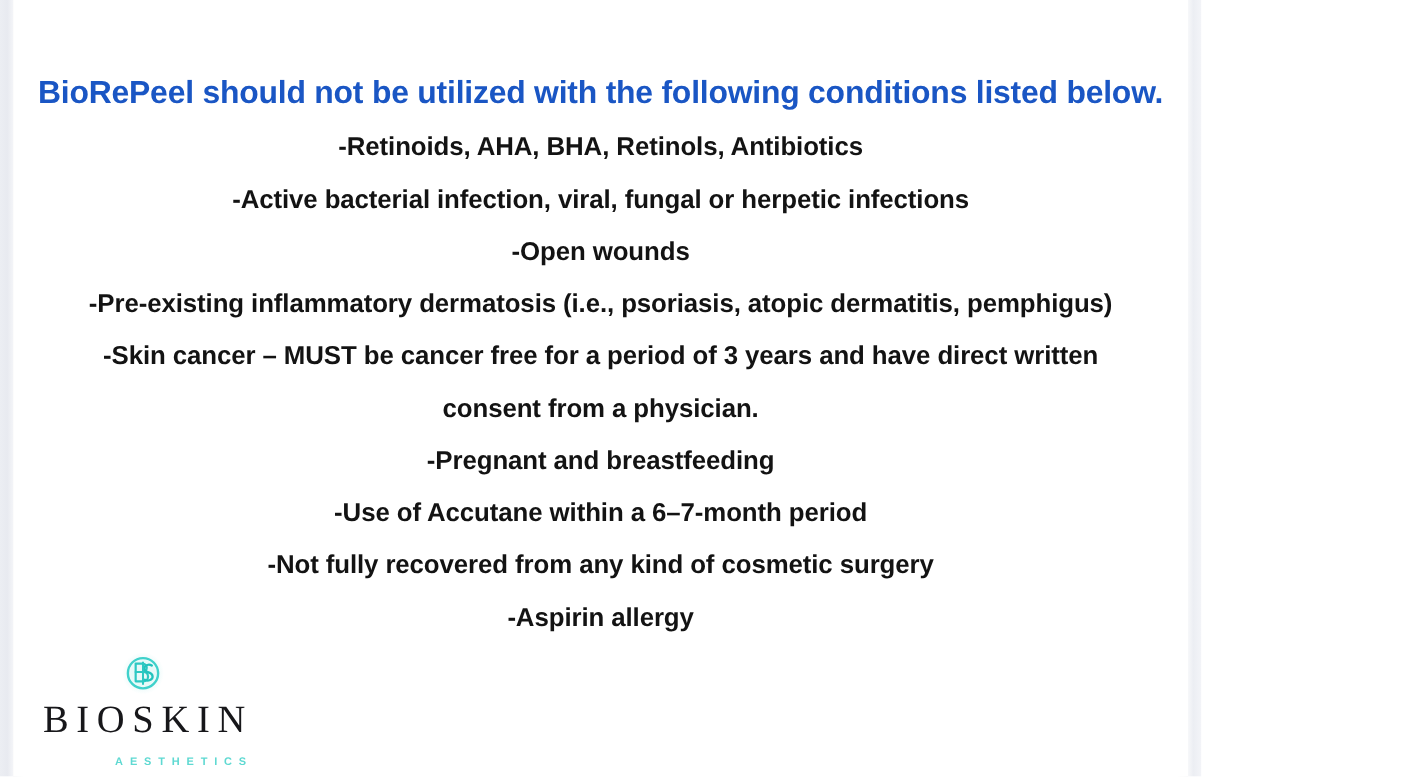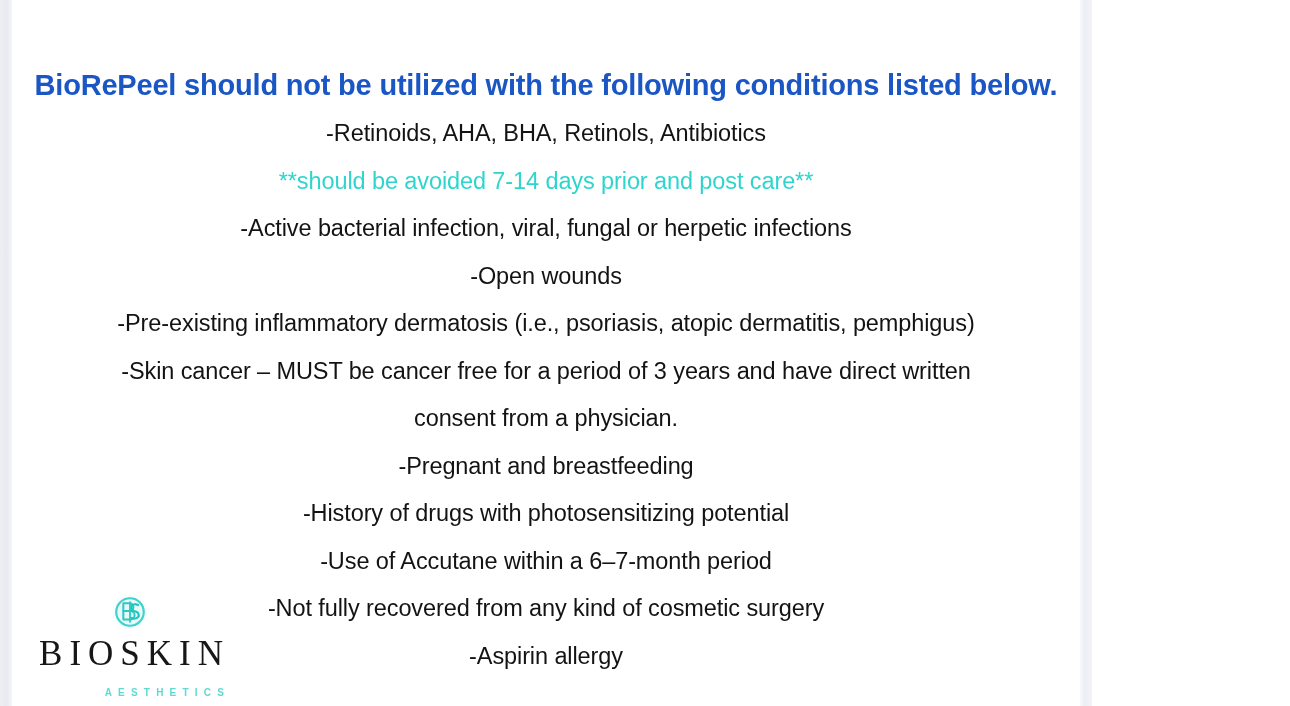--- a/index.html
+++ b/index.html
@@ -76,21 +76,21 @@
     left: 40px;
     right: 40px;
     top: 110px;
     margin: 0;
     padding: 0;
     list-style: none;
     text-align: center;
   }
   .condition-line {
     font-size: 23.5px;
-    font-weight: 400;
+    font-weight: 700;
     color: #131313;
     line-height: 47.5px;
     letter-spacing: -0.1px;
   }
   .condition-line.accent {
     color: #2fd5cd;
   }
   .condition-line.wrapped {
     line-height: 47.5px;
   }
@@ -139,28 +139,26 @@
   <div class="gutter-shadow left"></div>
   <div class="gutter right"></div>
   <div class="gutter-shadow right"></div>
 
   <div class="slide-canvas">
 
     <h1 class="slide-title">BioRePeel should not be utilized with the following conditions listed below.</h1>
 
     <ul class="conditions-list">
       <li class="condition-line">-Retinoids, AHA, BHA, Retinols, Antibiotics</li>
-      <li class="condition-line accent">**should be avoided 7-14 days prior and post care**</li>
       <li class="condition-line">-Active bacterial infection, viral, fungal or herpetic infections</li>
       <li class="condition-line">-Open wounds</li>
       <li class="condition-line">-Pre-existing inflammatory dermatosis (i.e., psoriasis, atopic dermatitis, pemphigus)</li>
       <li class="condition-line">-Skin cancer – MUST be cancer free for a period of 3 years and have direct written</li>
       <li class="condition-line wrapped">consent from a physician.</li>
       <li class="condition-line">-Pregnant and breastfeeding</li>
-      <li class="condition-line">-History of drugs with photosensitizing potential</li>
       <li class="condition-line">-Use of Accutane within a 6–7-month period</li>
       <li class="condition-line">-Not fully recovered from any kind of cosmetic surgery</li>
       <li class="condition-line">-Aspirin allergy</li>
     </ul>
 
     <div class="brand-logo">
       <svg class="brand-mark" viewBox="0 0 48 48" aria-hidden="true">
         <defs>
           <radialGradient id="glow" cx="50%" cy="50%" r="50%">
             <stop offset="55%" stop-color="#4fd5cf" stop-opacity="0.14"></stop>

